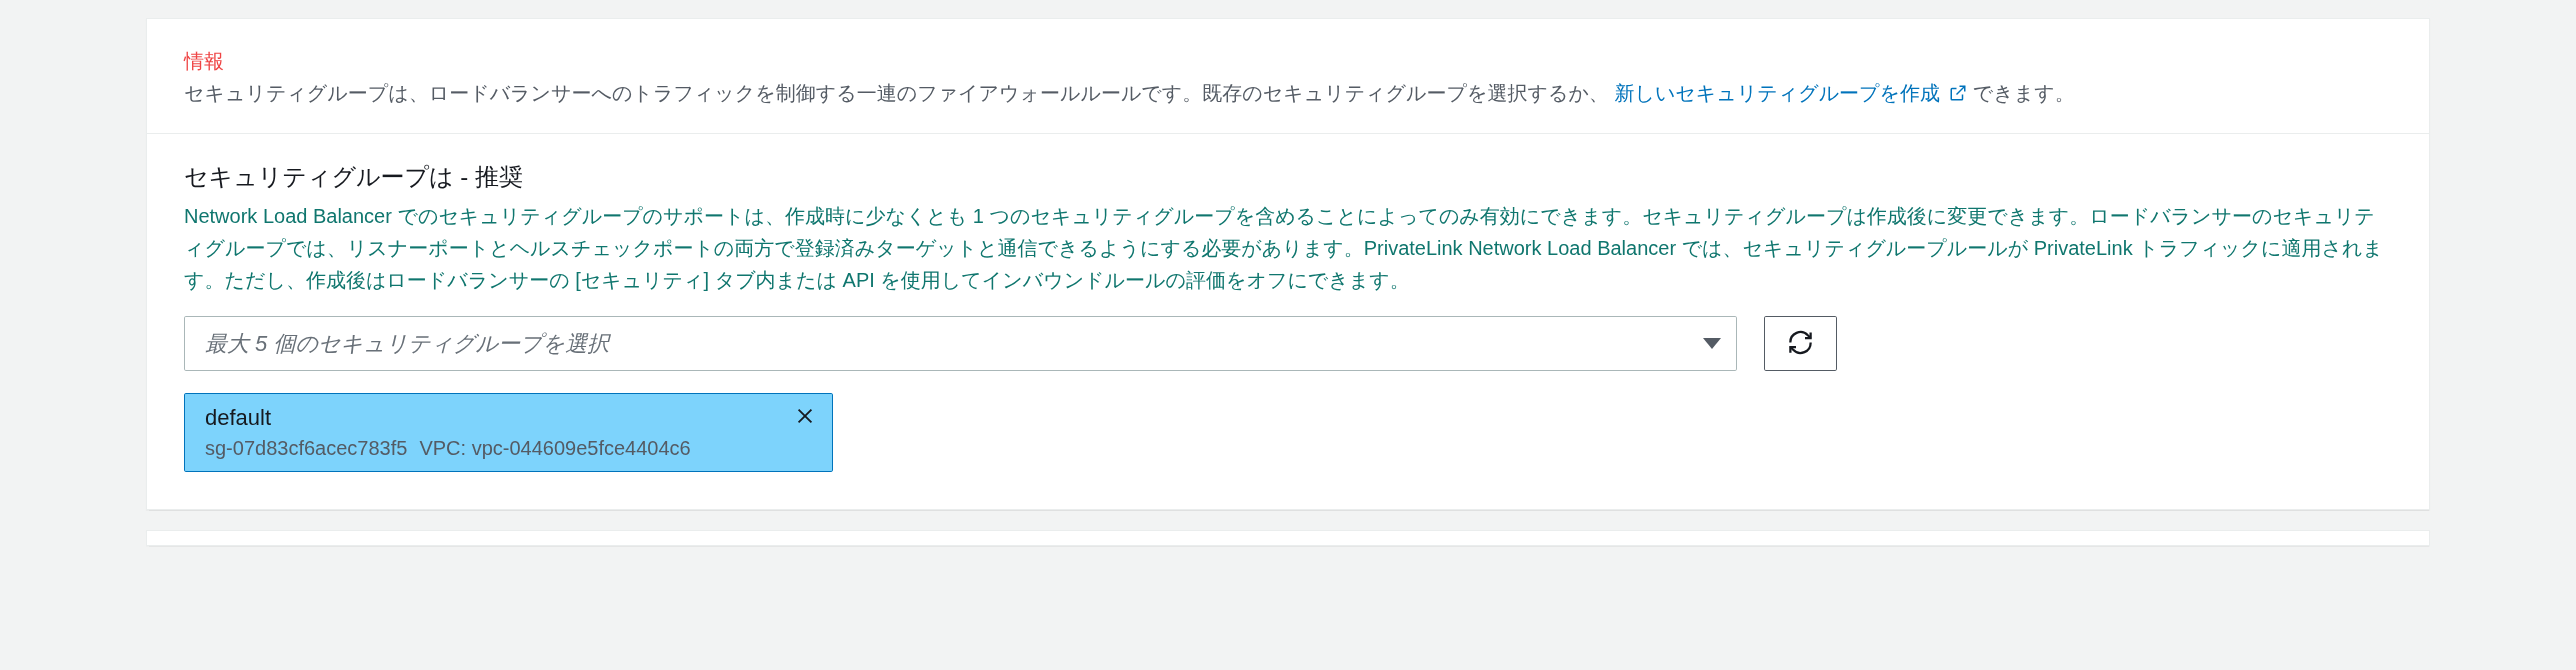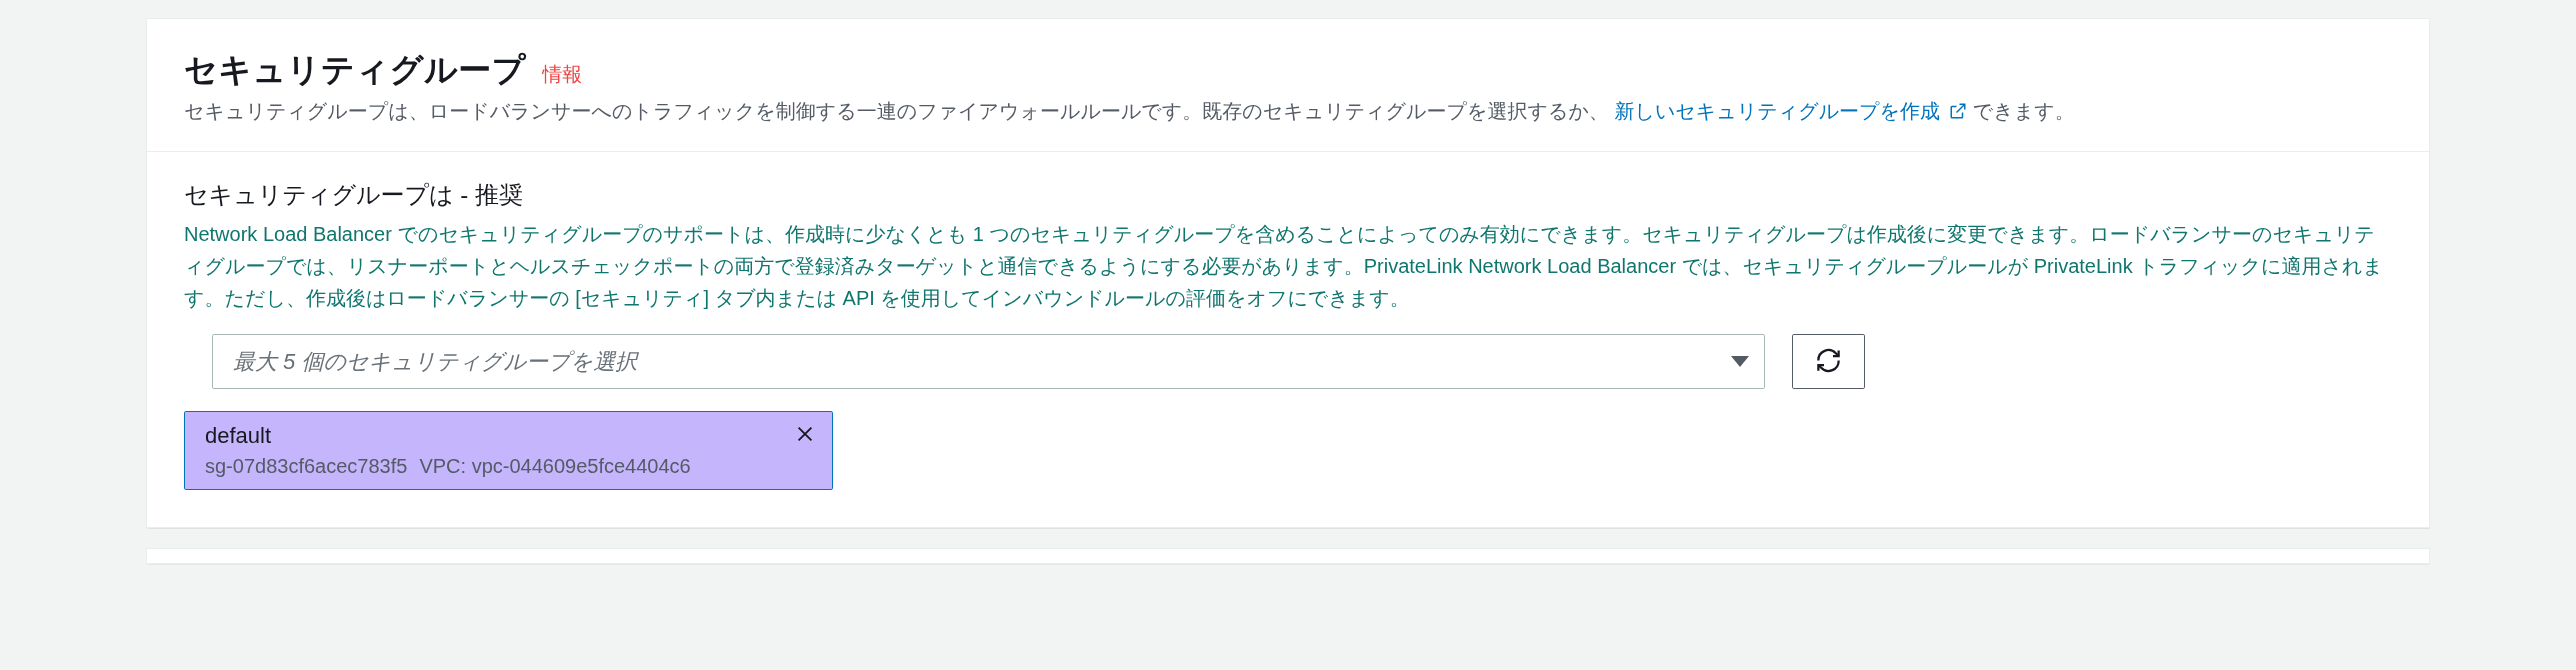--- a/index.html
+++ b/index.html
@@ -71,21 +71,20 @@
     font-size: 20px;
     line-height: 1.6;
     color: #0f766e;
   }
 
   .controls-row {
     display: flex;
     align-items: stretch;
     gap: 27px;
     margin-top: 20px;
-    margin-left: 28px;
   }
   .dropdown {
     flex: 0 0 auto;
     width: 1553px;
     height: 55px;
     border: 0.9px solid #aab7b8;
     background: #fff;
     display: flex;
     align-items: center;
     justify-content: space-between;
@@ -117,21 +116,21 @@
   }
   .refresh-btn svg { width: 27px; height: 27px; stroke: #16191f; }
 
   .token-row {
     margin-top: 22px;
   }
   .token {
     display: inline-flex;
     flex-direction: column;
     border: 0.9px solid #0073BB;
-    background: #c4b5fd;
+    background: #7dd3fc;
     border-radius: 1.8px;
     padding: 11px 48px 11px 20px;
     position: relative;
     min-width: 649px;
   }
   .token-name {
     font-size: 22px;
     color: #16191f;
   }
   .token-meta {
@@ -164,21 +163,20 @@
 </style>
 </head>
 <body>
 
 <div class="page">
 
   <div class="panel">
 
     <div class="panel-header">
       <div class="title-row">
-        <span class="panel-title">セキュリティグループ</span>
         <a class="info-link">情報</a>
       </div>
       <div class="header-desc">
         <span>セキュリティグループは、ロードバランサーへのトラフィックを制御する一連のファイアウォールルールです。既存のセキュリティグループを選択するか、</span>
         <a class="inline-link">
           <span>新しいセキュリティグループを作成</span>
           <span class="ext-icon">
             <svg viewBox="0 0 24 24" fill="none" stroke-width="2">
               <path d="M14 3h7v7"></path>
               <path d="M10 14L21 3"></path>

